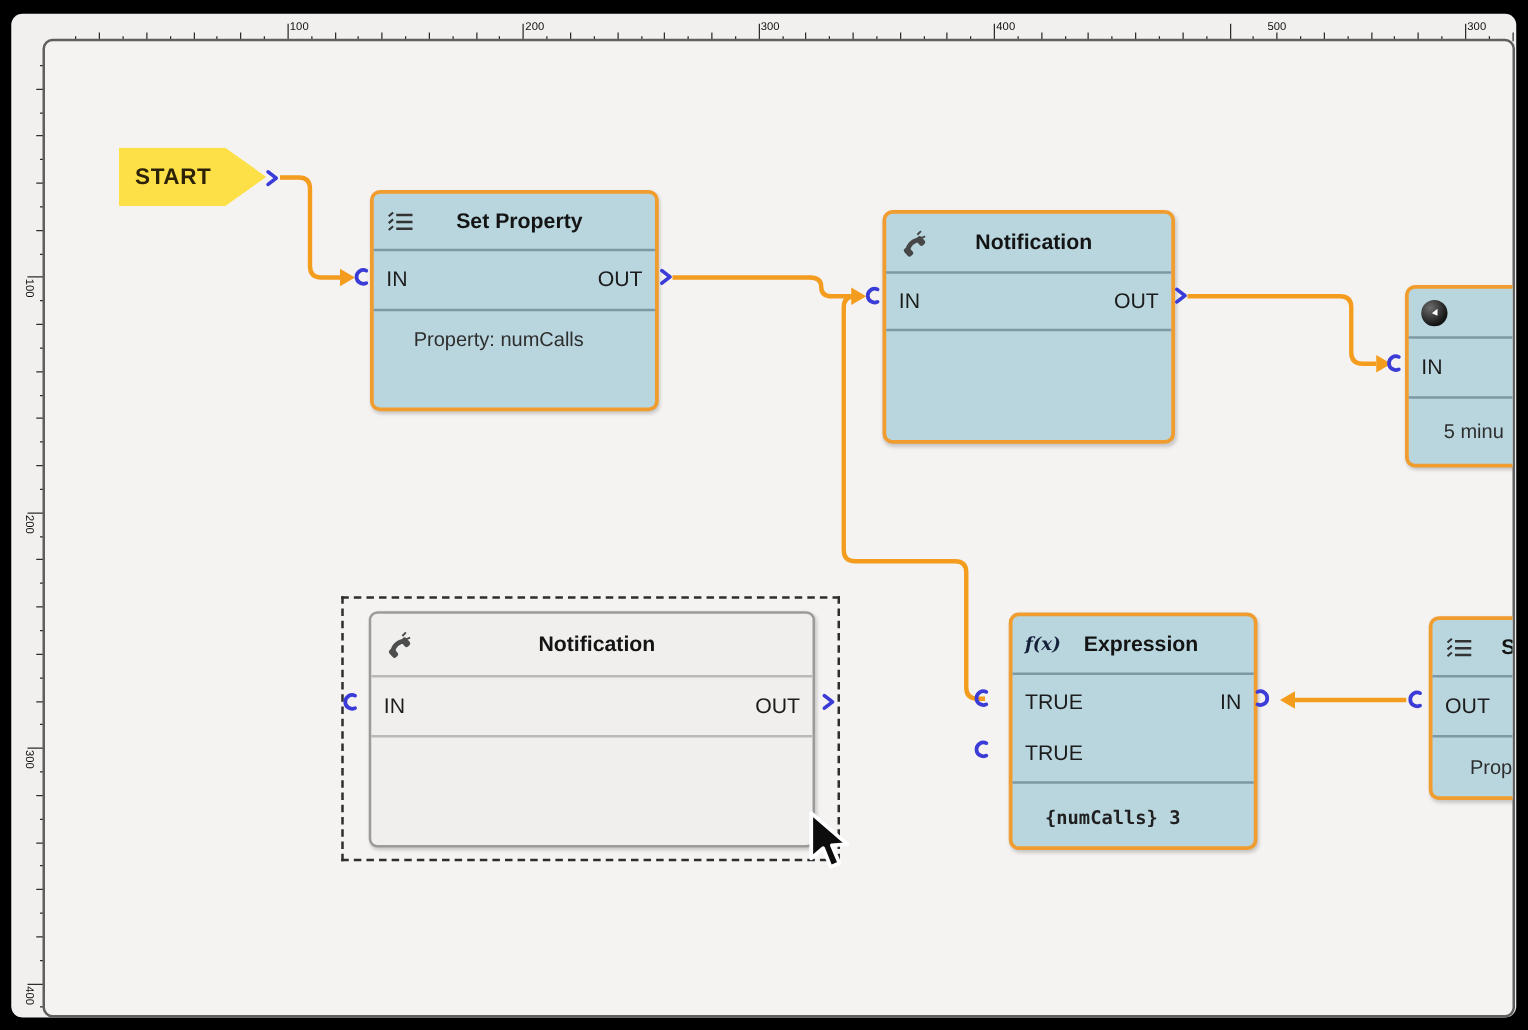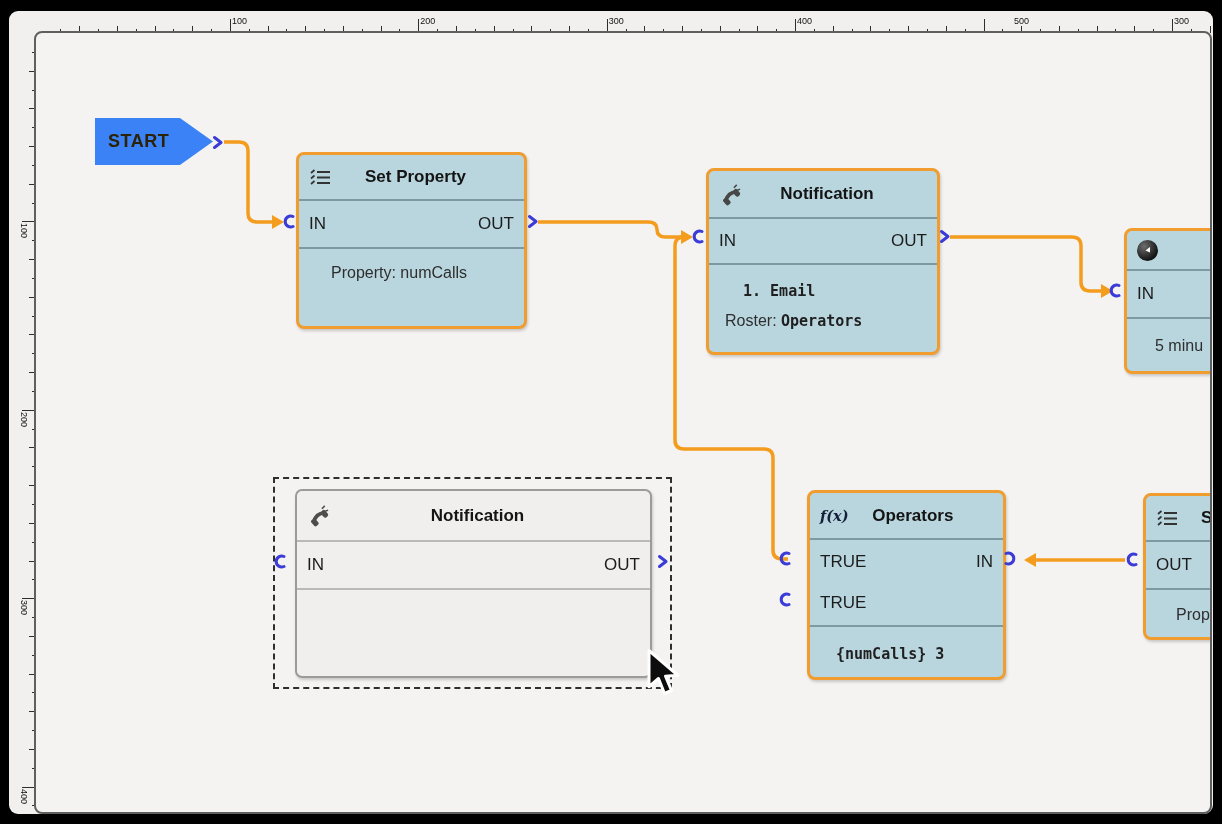--- a/index.html
+++ b/index.html
@@ -26,21 +26,21 @@
   .node{position:absolute;background:#b9d6df;border:3px solid #f09c2e;border-radius:8px;
         box-sizing:border-box;box-shadow:1px 2px 3px rgba(0,0,0,.18);}
   .hdr{display:flex;align-items:center;padding:0 10px;box-sizing:border-box;}
   .hdr .title{flex:1;text-align:center;font-weight:bold;font-size:17px;color:#141414;padding-right:16px;}
   .div{border-top:2px solid #7f99a4;}
   .ports{display:flex;align-items:center;justify-content:space-between;
          padding:0 10px;font-size:17px;color:#1c1c1c;box-sizing:border-box;}
   .content{font-size:16px;color:#2e2e2e;box-sizing:border-box;}
   .mono{font-family:"DejaVu Sans Mono",monospace;font-weight:600;font-size:15px;color:#1f1f1f;}
   
-  .start{position:absolute;left:59px;top:85px;width:118px;height:47px;background:#3b82f6;
+  .start{position:absolute;left:59px;top:85px;width:118px;height:47px;background:#fde047;
          clip-path:polygon(0 0,72% 0,100% 50%,72% 100%,0 100%);
          display:flex;align-items:center;text-align:center;}
   .start span{font-size:18px;font-weight:bold;color:#2c2208;letter-spacing:.5px;padding-left:13px;}
   
   .port{position:absolute;width:15px;height:15px;}
   
   .gray{background:#f0efed;border:2px solid #9b9b9b;border-radius:7px;}
   .gray .div{border-top:2px solid #b9b9b9;}
   .dashsel{position:absolute;left:237px;top:444px;width:399px;height:212px;
            border:2px dashed #2e2e2e;box-sizing:border-box;}
@@ -227,27 +227,20 @@
         <path d="M15 5 l3 -3 M17.5 8 l4 -1.6" stroke="#474747" stroke-width="1.6" fill="none"></path>
       </svg>
       <span class="title">Notification</span>
     </div>
     <div class="div"></div>
     <div class="ports" style="height:44px;">
       <span>IN</span>
       <span>OUT</span>
     </div>
     <div class="div"></div>
-    <div class="content" style="height:91px;padding-top:17px;">
-      <div class="mono" style="padding-left:34px;margin-bottom:12px;">1. Email</div>
-      <div style="padding-left:16px;">
-        <span>Roster:</span>
-        <span class="mono">Operators</span>
-      </div>
-    </div>
   </div>
 
   <div class="node" style="left:1088px;top:195px;width:250px;height:146px;">
     <div class="hdr" style="height:38px;">
       <div class="timer-ic">
         <svg width="11" height="11" viewBox="0 0 11 11">
             <polygon points="8,2 3.5,5.5 8,7.5" fill="#fff"></polygon>
           </svg>
       </div>
     </div>
@@ -255,21 +248,21 @@
     <div class="ports" style="height:46px;">
       <span>IN</span>
     </div>
     <div class="div"></div>
     <div class="content" style="height:56px;padding:18px 0 0 28px;">5 minu</div>
   </div>
 
   <div class="node" style="left:771px;top:457px;width:199px;height:190px;">
     <div class="hdr" style="height:45px;">
       <span class="fx">f(x)</span>
-      <span class="title">Operators</span>
+      <span class="title">Expression</span>
     </div>
     <div class="div"></div>
     <div style="position:relative;height:85px;font-size:17px;color:#1c1c1c;">
       <span style="position:absolute;left:10px;top:12px;">TRUE</span>
       <span style="position:absolute;right:10px;top:12px;">IN</span>
       <span style="position:absolute;left:10px;top:53px;">TRUE</span>
     </div>
     <div class="div"></div>
     <div class="content mono" style="height:56px;padding:18px 0 0 26px;">{numCalls} 3</div>
   </div>

